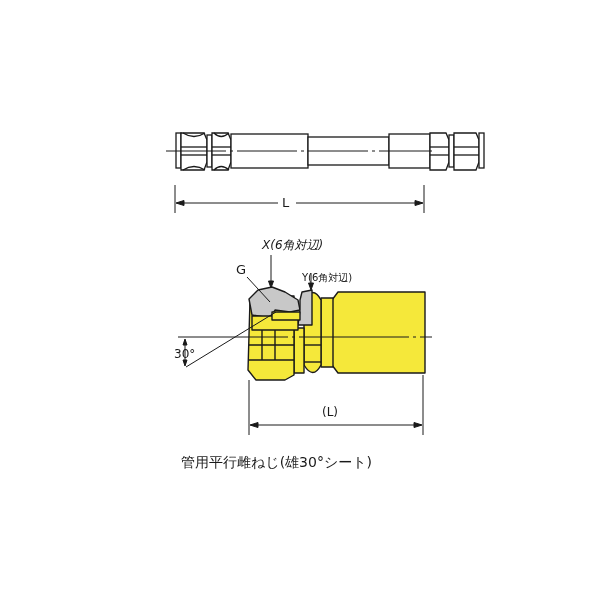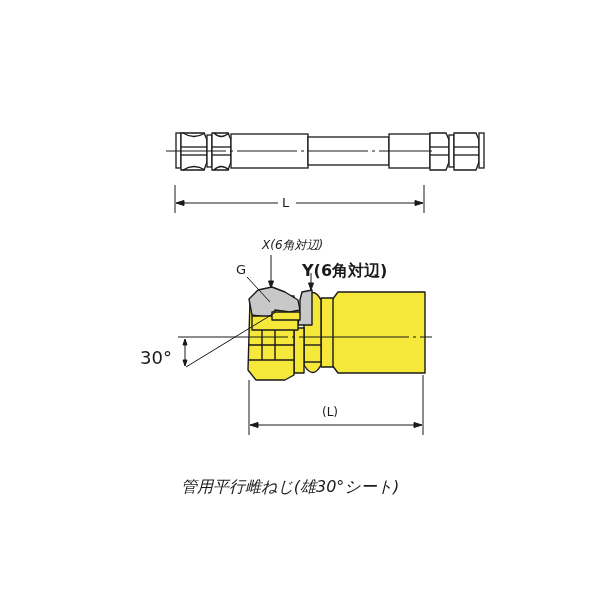--- a/index.html
+++ b/index.html
@@ -108,18 +108,18 @@
     <line x1="423" y1="375" x2="423" y2="435"></line>
     <line x1="251" y1="425" x2="421" y2="425"></line>
     <path d="M250 425 L258 422.5 L258 427.5 Z"></path>
     <path d="M422 425 L414 422.5 L414 427.5 Z"></path>
   </g>
 </svg>
 
 <div class="lbl" style="left:282px; top:195px; font-size:13px;">L</div>
 
 <div class="lbl" style="left:262px; top:237px; font-size:12px;font-style:italic;">X(6角対辺)</div>
-<div class="lbl" style="left:302px; top:261px; font-size:16px;font-weight:bold;">Y(6角対辺)</div>
+<div class="lbl" style="left:302px; top:271px; font-size:10px;">Y(6角対辺)</div>
 <div class="lbl" style="left:236px; top:262px; font-size:13px;">G</div>
-<div class="lbl" style="left:140px; top:347px; font-size:18px;text-align:right;">30°</div>
+<div class="lbl" style="left:174px; top:347px; font-size:12px;text-align:right;">30°</div>
 <div class="lbl" style="left:322px; top:405px; font-size:12px;">(L)</div>
 
-<div class="lbl" style="left:181px; top:477px; font-size:16px;font-style:italic;">管用平行雌ねじ(雄30°シート)</div>
+<div class="lbl" style="left:181px; top:454px; font-size:14px;">管用平行雌ねじ(雄30°シート)</div>
 
 </body></html>

